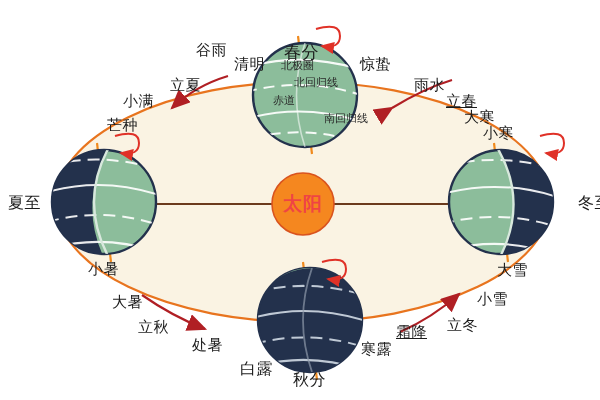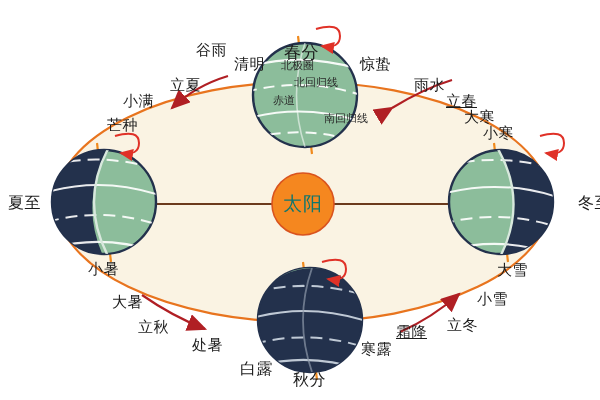--- a/index.html
+++ b/index.html
@@ -17,21 +17,21 @@
     position:absolute;
     white-space:nowrap;
     color:#1b1b1b;
     font-size:15px;
     line-height:1;
     font-weight:500;
     letter-spacing:.5px;
     font-family:"DejaVu Sans","Liberation Sans",sans-serif;
   }
   .lbl.sun{
-    color:#0f766e;font-size:19px;font-weight:400;letter-spacing:1px;
+    color:#ef4444;font-size:19px;font-weight:700;letter-spacing:1px;
   }
   .glabel{
     position:absolute;white-space:nowrap;color:#2a2a2a;
     font-size:11px;line-height:1;letter-spacing:0px;
     font-family:"DejaVu Sans","Liberation Sans",sans-serif;
   }
 </style>
 </head>
 <body>
 

